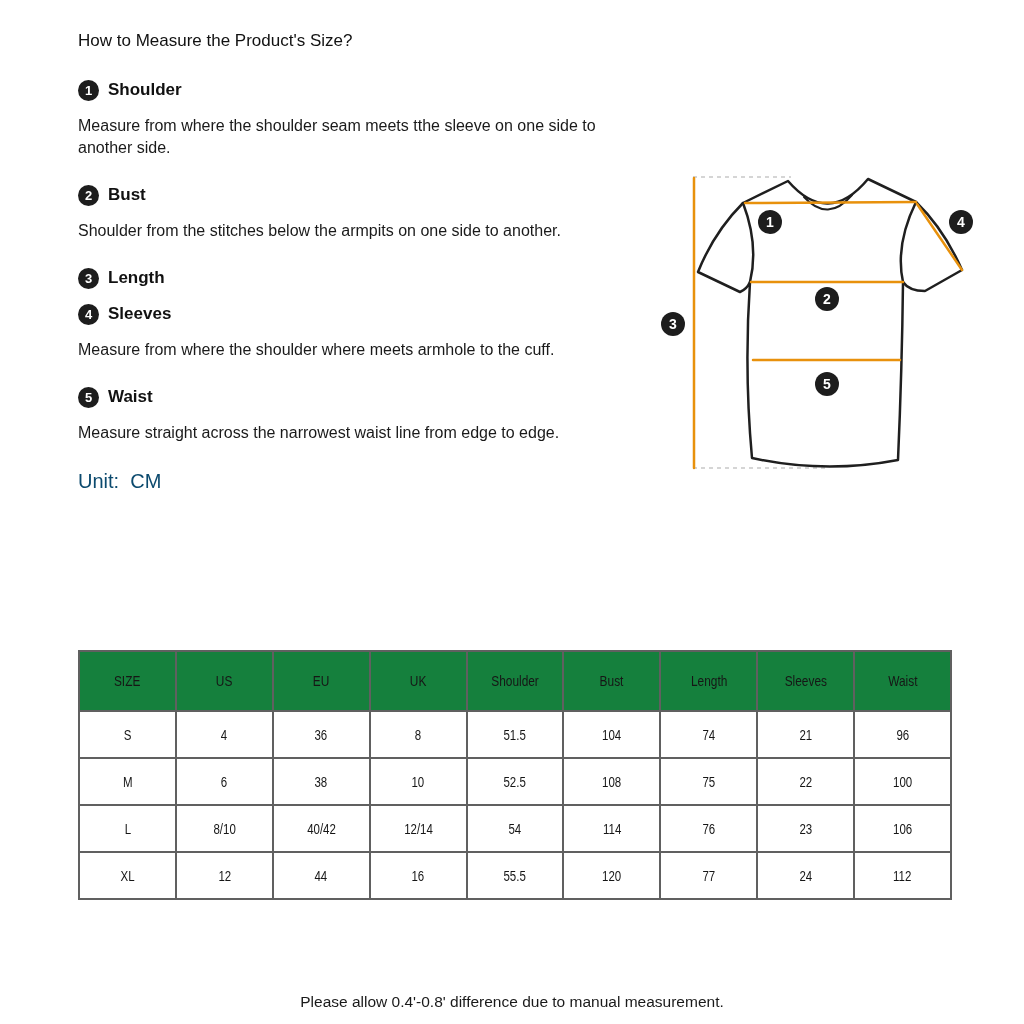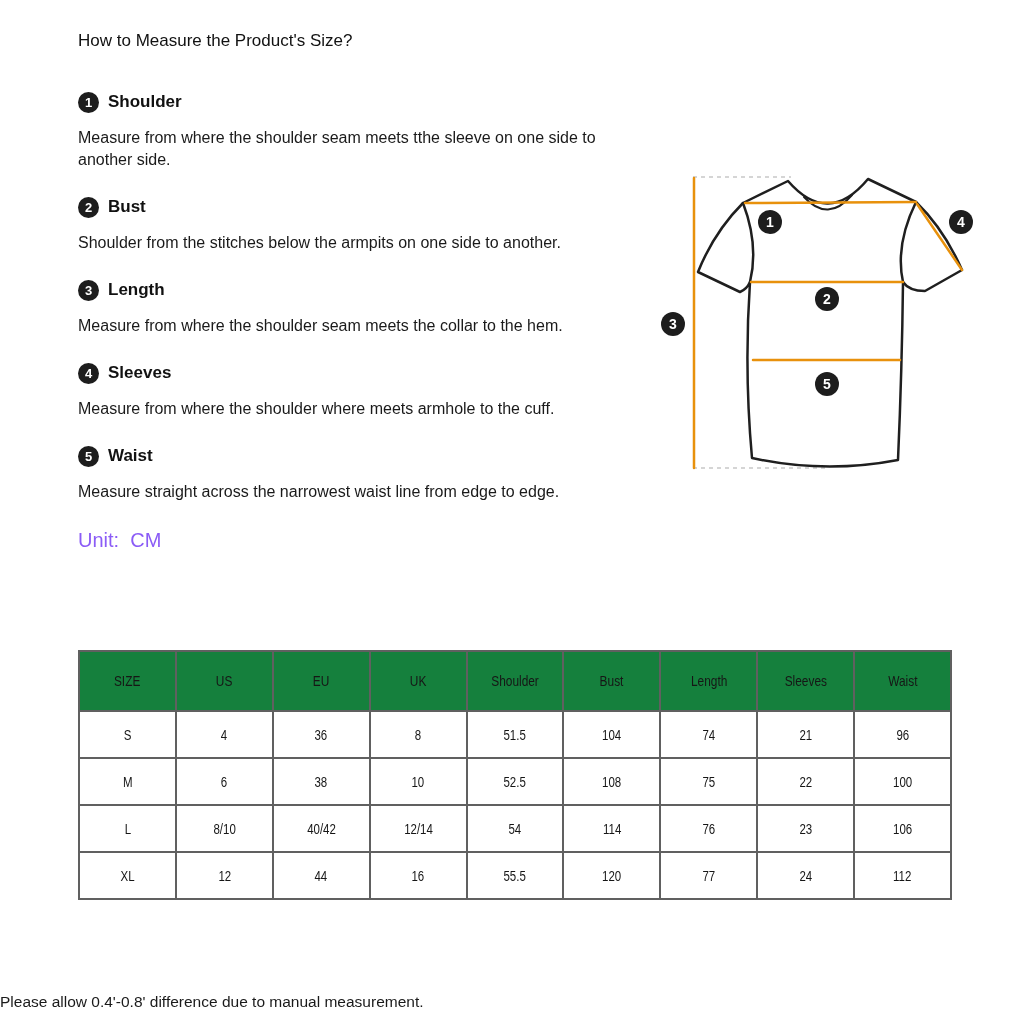--- a/index.html
+++ b/index.html
@@ -10,21 +10,21 @@
     color:#1c1c1c;
     position:relative;
     overflow:hidden;
   }
 
   
   .content { position:absolute; left:78px; top:31px; width:530px; }
 
   .page-title {
     font-size:17px; line-height:20px; font-weight:normal;
-    margin:0 0 40px 0; color:#111;
+    margin:0 0 28px 0; color:#111;
   }
 
   .section { margin:0; }
   .section-heading {
     display:flex; align-items:center; gap:9px;
     height:22px; margin-bottom:14px;
   }
   .num-badge {
     width:21px; height:21px; border-radius:50%;
     background:#1d1d1d; color:#fff;
@@ -32,21 +32,21 @@
     display:flex; align-items:center; justify-content:center;
     flex:0 0 21px;
   }
   .section-title { font-size:17px; font-weight:bold; color:#111; }
   .section-desc {
     margin:0 0 25px 0;
     font-size:16px; line-height:22px; color:#1a1a1a;
   }
 
   .unit-label {
-    font-size:20px; line-height:24px; color:#8b5cf6;
+    font-size:20px; line-height:24px; color:#0c4a6e;
     white-space:pre; margin:0;
   }
 
   
   .diagram { position:absolute; left:648px; top:150px; }
 
   
   .size-table-wrap { position:absolute; left:78px; top:650px; width:874px; }
   table.size-table {
     width:874px; table-layout:fixed; border-collapse:collapse;
@@ -57,21 +57,21 @@
   }
   table.size-table th {
     background:#15803d; height:58px; font-size:14.5px; font-weight:normal;
   }
   table.size-table td { height:45px; font-size:14px; background:#fff; }
   .cnd { display:inline-block; transform:scaleX(0.82); white-space:nowrap; }
 
   
   .footer-note {
     position:absolute; left:0; top:977px; width:1024px;
-    font-size:15.5px; color:#1a1a1a;
+    text-align:center; font-size:15.5px; color:#1a1a1a;
   }
 </style>
 </head>
 <body>
 
 <div class="content">
   <p class="page-title">How to Measure the Product's Size?</p>
 
   <div class="section">
     <div class="section-heading">
@@ -87,21 +87,20 @@
       <span class="section-title">Bust</span>
     </div>
     <p class="section-desc">Shoulder from the stitches below the armpits on one side to another.</p>
   </div>
 
   <div class="section">
     <div class="section-heading">
       <span class="num-badge">3</span>
       <span class="section-title">Length</span>
     </div>
-    <p class="section-desc">Measure from where the shoulder seam meets the collar to the hem.</p>
   </div>
 
   <div class="section">
     <div class="section-heading">
       <span class="num-badge">4</span>
       <span class="section-title">Sleeves</span>
     </div>
     <p class="section-desc">Measure from where the shoulder where meets armhole to the cuff.</p>
   </div>
 

